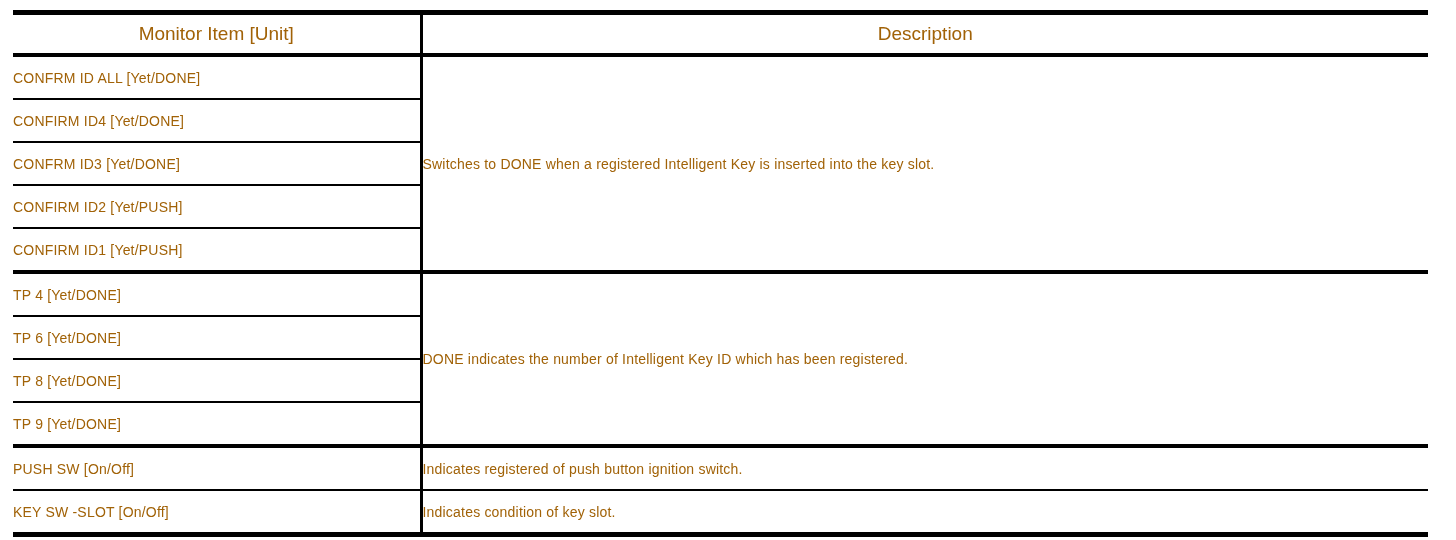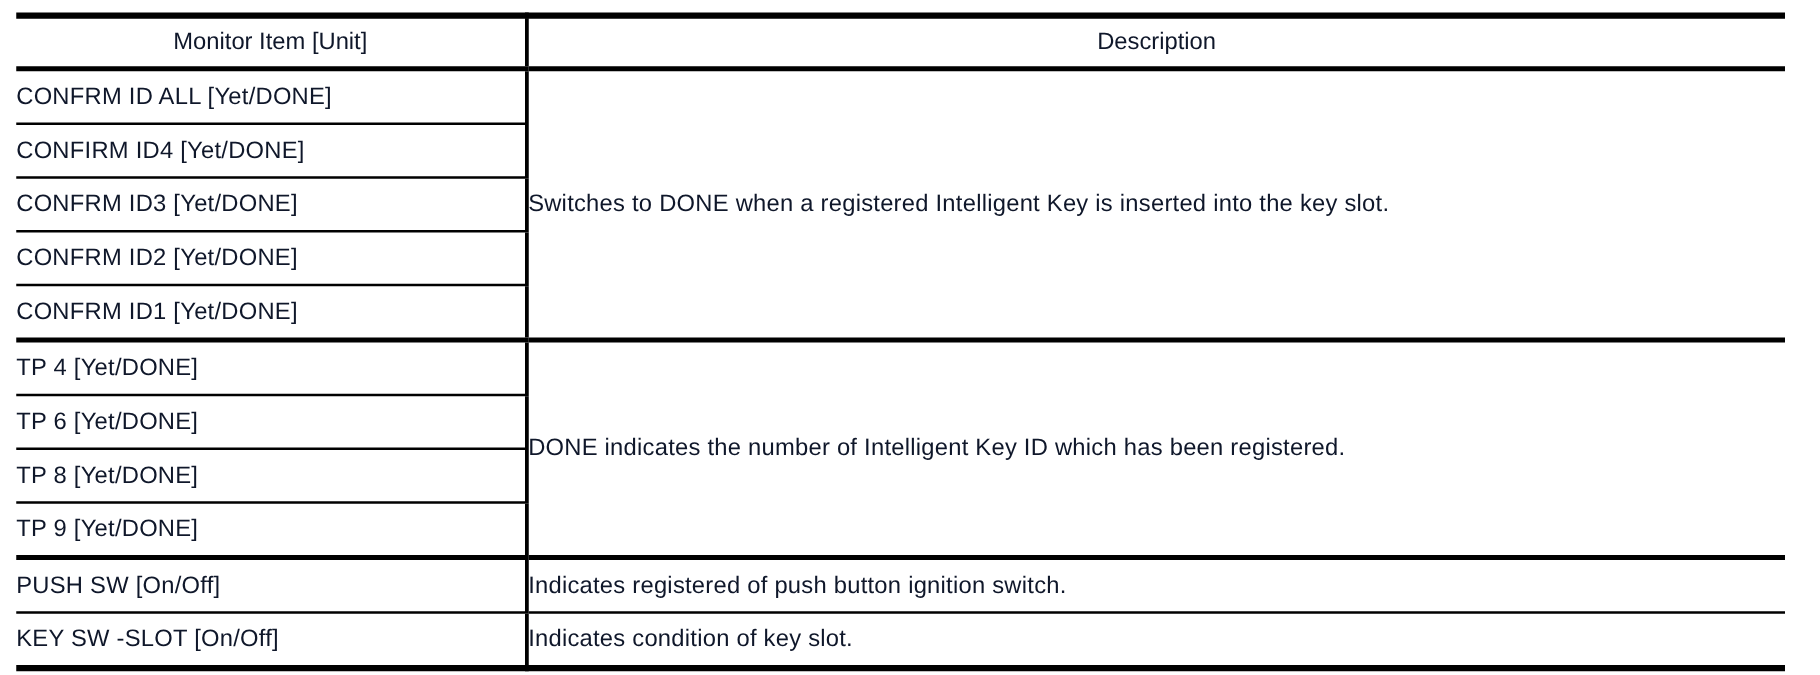--- a/index.html
+++ b/index.html
@@ -19,40 +19,40 @@
   }
   table.monitor-table {
     position: absolute;
     left: 13px;
     top: 10px;
     width: 1415px;
     border-collapse: collapse;
     table-layout: fixed;
     border-top: 5px solid #000000;
     border-bottom: 5px solid #000000;
-    color: #0f172a;
+    color: #a16207;
   }
   col.c-item { width: 408px; }
   col.c-desc { width: 1007px; }
 
   table.monitor-table th {
     height: 38px;
     font-size: 19px;
     font-weight: normal;
     text-align: center;
     vertical-align: middle;
     border-bottom: 4px solid #000000;
     padding: 0;
   }
   table.monitor-table th.item-h {
     border-right: 3px solid #000000;
   }
   table.monitor-table td {
     height: 41px;
-    font-size: 19px;
+    font-size: 14px;
     vertical-align: middle;
     padding: 0;
     border-bottom: 2px solid #000000;
   }
   td.item-cell {
     border-right: 3px solid #000000;
     padding-left: 20px;
     letter-spacing: 0.2px;
     white-space: nowrap;
   }
@@ -84,24 +84,24 @@
         <td class="item-cell">CONFRM ID ALL [Yet/DONE]</td>
         <td class="desc-cell" rowspan="5">Switches to DONE when a registered Intelligent Key is inserted into the key slot.</td>
       </tr>
       <tr>
         <td class="item-cell">CONFIRM ID4 [Yet/DONE]</td>
       </tr>
       <tr>
         <td class="item-cell">CONFRM ID3 [Yet/DONE]</td>
       </tr>
       <tr>
-        <td class="item-cell">CONFRM ID2 [Yet/DONE]</td>
+        <td class="item-cell">CONFIRM ID2 [Yet/PUSH]</td>
       </tr>
       <tr>
-        <td class="item-cell">CONFRM ID1 [Yet/DONE]</td>
+        <td class="item-cell">CONFIRM ID1 [Yet/PUSH]</td>
       </tr>
 
       <tr class="group-start">
         <td class="item-cell">TP 4 [Yet/DONE]</td>
         <td class="desc-cell" rowspan="4">DONE indicates the number of Intelligent Key ID which has been registered.</td>
       </tr>
       <tr>
         <td class="item-cell">TP 6 [Yet/DONE]</td>
       </tr>
       <tr>

